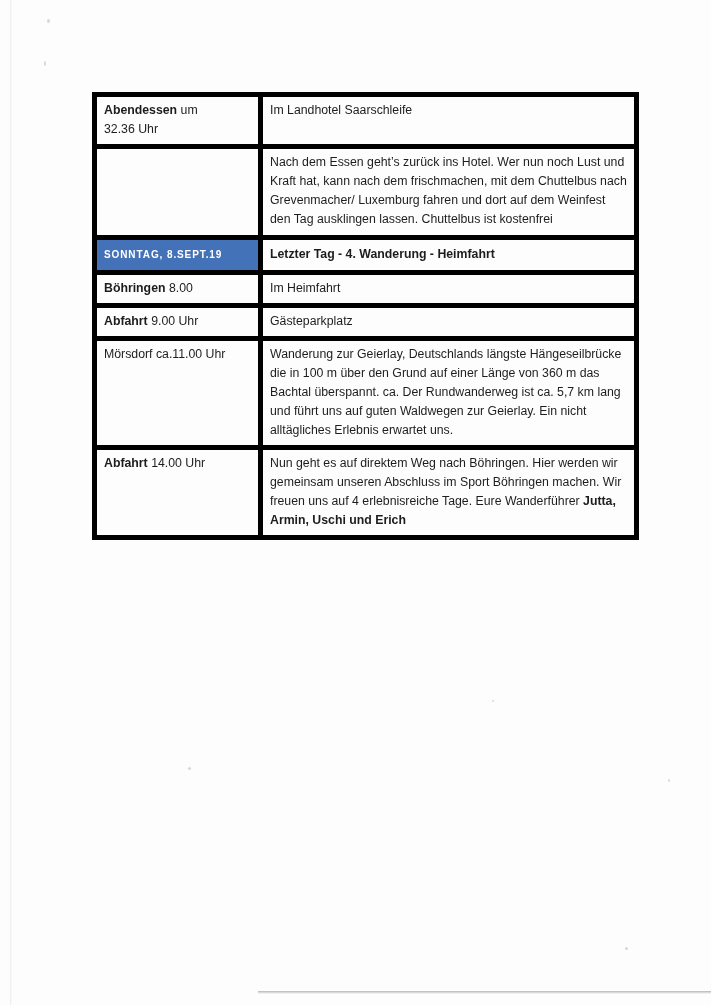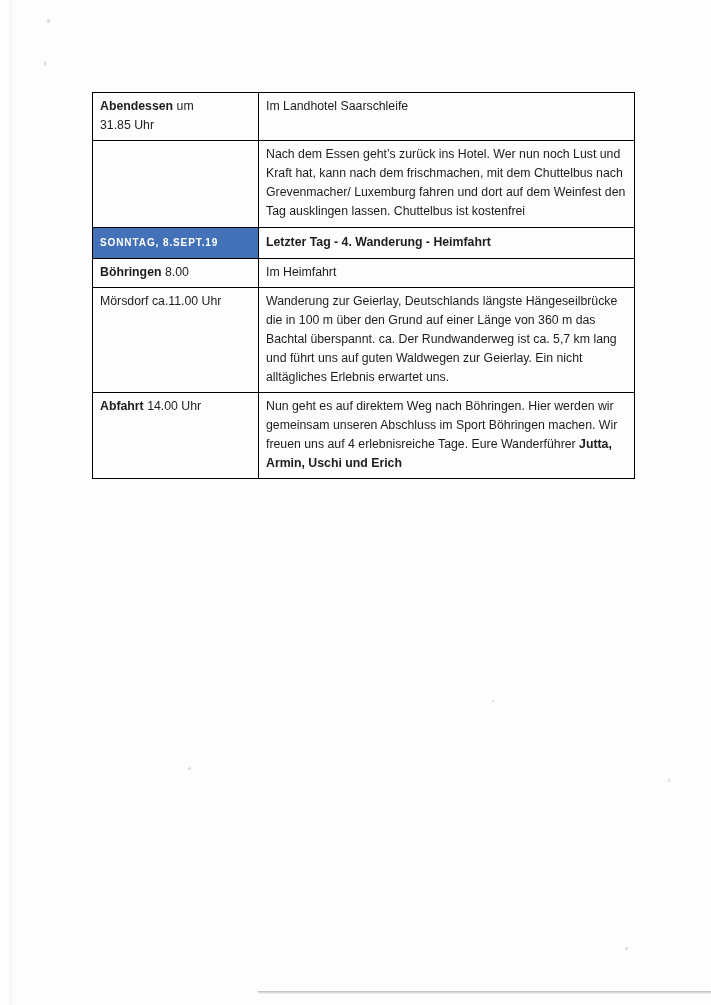--- a/index.html
+++ b/index.html
@@ -47,21 +47,21 @@
   
   .schedule-table {
     position: absolute;
     left: 92px;
     top: 92px;
     width: 542px;
     border-collapse: collapse;
     table-layout: fixed;
   }
   .schedule-table td {
-    border: 1px solid #000000;
+    border: 5px solid #000000;
     vertical-align: top;
     padding: 4px 7px 5px 7px;
     font-size: 12.3px;
     line-height: 19px;
     color: #1d1d1f;
   }
   .col-label { width: 166px; }
   .col-detail { width: 376px; }
 
   .lbl-bold { font-weight: bold; }
@@ -104,21 +104,21 @@
 <table class="schedule-table">
   <colgroup>
     <col class="col-label">
     <col class="col-detail">
   </colgroup>
   <tbody>
 
     <tr>
       <td>
         <span class="lbl-bold">Abendessen</span><span> um</span><br>
-        <span>31.85 Uhr</span>
+        <span>32.36 Uhr</span>
       </td>
       <td class="detail-text">Im Landhotel Saarschleife</td>
     </tr>
 
     <tr class="row-tall">
       <td class="empty-cell">&nbsp;</td>
       <td class="detail-text">Nach dem Essen geht’s zurück ins Hotel. Wer nun noch Lust und Kraft hat, kann nach dem frischmachen, mit dem Chuttelbus nach Grevenmacher/ Luxemburg fahren und dort auf dem Weinfest den Tag ausklingen lassen. Chuttelbus ist kostenfrei</td>
     </tr>
 
     <tr>
@@ -126,20 +126,26 @@
       <td class="day-title">Letzter Tag - 4. Wanderung - Heimfahrt</td>
     </tr>
 
     <tr>
       <td>
         <span class="lbl-bold">Böhringen</span><span> 8.00</span>
       </td>
       <td class="detail-text">Im Heimfahrt</td>
     </tr>
 
+    <tr>
+      <td>
+        <span class="lbl-bold">Abfahrt</span><span> 9.00 Uhr</span>
+      </td>
+      <td class="detail-text">Gästeparkplatz</td>
+    </tr>
 
     <tr>
       <td>
         <span>Mörsdorf ca.11.00 Uhr</span>
       </td>
       <td class="detail-text">Wanderung zur Geierlay, Deutschlands längste Hängeseilbrücke die in 100 m über den Grund auf einer Länge von 360 m das Bachtal überspannt. ca. Der Rundwanderweg ist ca. 5,7 km lang und führt uns auf guten Waldwegen zur Geierlay. Ein nicht alltägliches Erlebnis erwartet uns.</td>
     </tr>
 
     <tr>
       <td>

